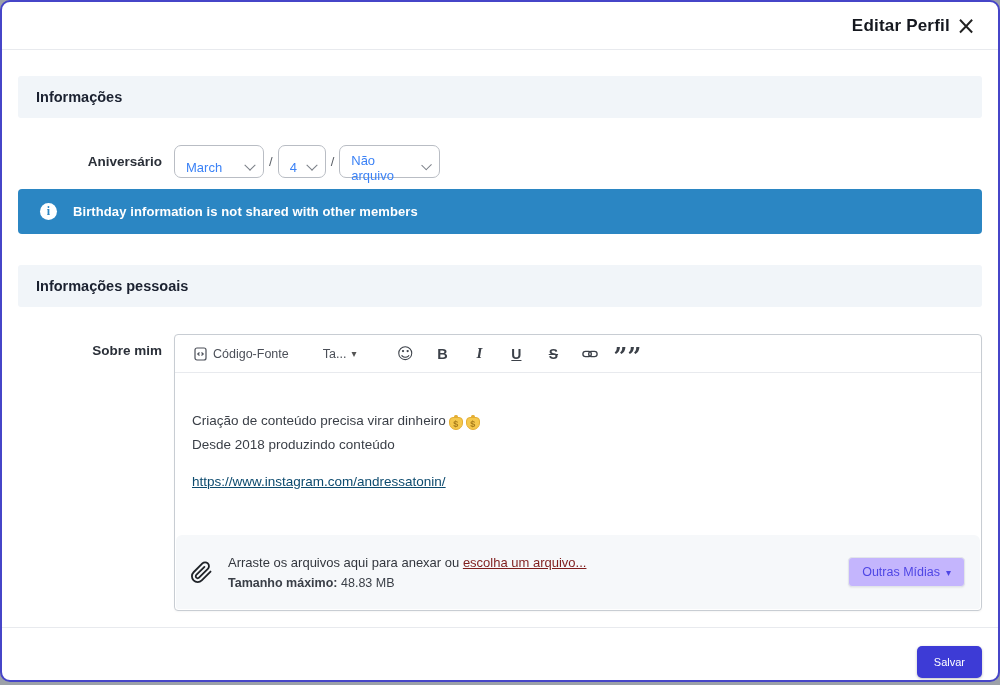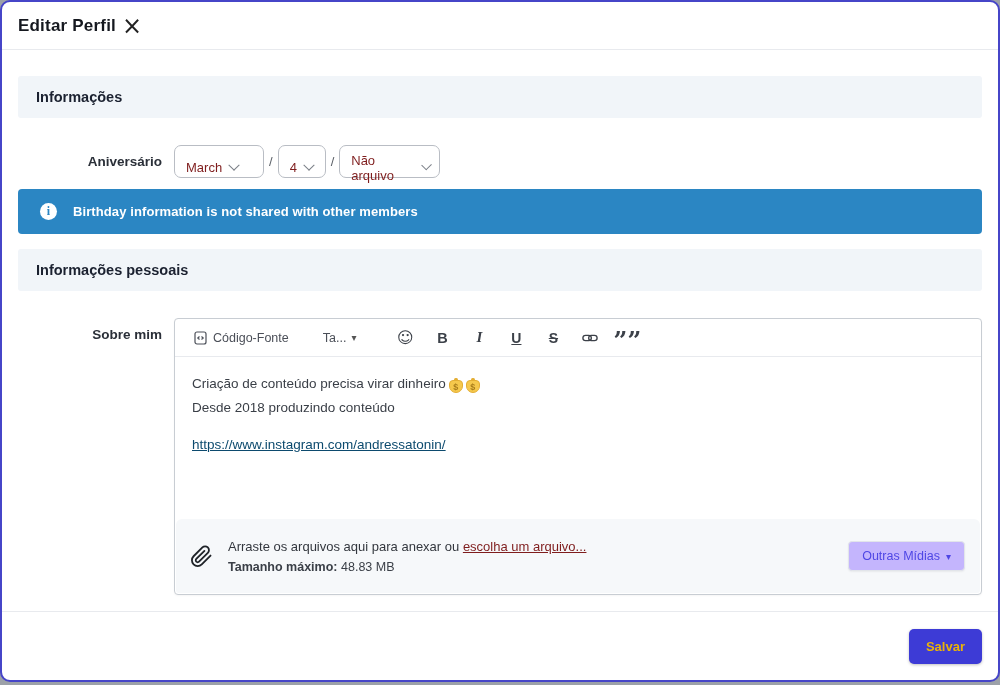--- a/index.html
+++ b/index.html
@@ -13,63 +13,63 @@
     width: 1000px; height: 682px;
     background: #ffffff;
     border: 2px solid #4645c8;
     border-radius: 10px;
     display: flex; flex-direction: column;
     overflow: hidden;
   }
   
   .modal-header {
     height: 48px; flex: 0 0 48px;
-    display: flex; align-items: center; justify-content: flex-start;
+    display: flex; align-items: center; justify-content: flex-end;
     padding: 0 16px;
     border-bottom: 1px solid #e8eaee;
   }
   .modal-title { font-size: 17px; font-weight: 700; color: #15181f; letter-spacing: .2px; }
   .close-btn {
     font-size: 24px; line-height: 1; color: #222; cursor: pointer;
     background: none; border: none; padding: 2px 6px;
     font-family: "DejaVu Sans", sans-serif;
   }
   
   .modal-body { flex: 1 1 auto; padding: 0 16px; }
   .section-band {
     margin-top: 26px;
     height: 42px;
     background: #f1f5f9;
     border-radius: 3px;
     display: flex; align-items: center;
     padding: 0 18px;
     font-size: 14.5px; font-weight: 700; color: #1b2130;
   }
-  .section-band.second { margin-top: 15px; }
+  .section-band.second { margin-top: 31px; }
   .form-row {
     display: flex; align-items: flex-start;
     margin-top: 27px;
   }
   .form-label {
     flex: 0 0 144px; width: 144px;
     text-align: right;
     font-size: 13.5px; font-weight: 700; color: #2a2f38;
     padding-top: 9px;
     margin-right: 12px;
   }
   
   .birthday-controls { display: flex; align-items: center; }
   .select {
     height: 33px;
     border: 1px solid #b9bdc4;
     border-radius: 7px;
     background: #fff;
-    display: flex; align-items: center; 
+    display: flex; align-items: center; justify-content: space-between;
     padding: 12px 9px 0 11px;
-    font-size: 13px; color: #7f1d1d;
+    font-size: 13px; color: #3b82f6;
     cursor: pointer;
   }
   .select .chev {
     width: 8px; height: 8px;
     border-right: 1.6px solid #7a7f87;
     border-bottom: 1.6px solid #7a7f87;
     transform: rotate(45deg) translate(-2px, -2px);
     margin-left: 8px;
   }
   .sel-month { width: 90px; }
@@ -97,20 +97,21 @@
   .info-text { color: #ffffff; font-size: 13px; font-weight: 700; letter-spacing: .1px; }
   
   .editor {
     flex: 1 1 auto;
     border: 1px solid #c8cdd3;
     border-radius: 4px;
     background: #fff;
     height: 277px;
     display: flex; flex-direction: column;
     box-shadow: 0 1px 2px rgba(0,0,0,.04);
+    gap: 21px;
   }
   .editor-toolbar {
     height: 38px; flex: 0 0 38px;
     display: flex; align-items: center;
     padding: 0 14px;
     border-bottom: 1px solid #e8eaee;
   }
   .tb-btn {
     background: none; border: none; cursor: pointer;
     color: #3c4149; font-size: 13px;
@@ -183,24 +184,24 @@
   
   .modal-footer {
     flex: 0 0 69px;
     border-top: 1px solid #e8eaee;
     margin-top: 16px;
     display: flex; align-items: center; justify-content: flex-end;
     padding: 0 16px;
   }
   .save-btn {
     background: #3d3bd6;
-    color: #eab308;
+    color: #ffffff;
     border: none;
     border-radius: 5px;
-    font-size: 13px; font-weight: 700;
+    font-size: 11px; font-weight: 400;
     padding: 10px 17px;
     cursor: pointer;
     box-shadow: 0 1px 3px rgba(0,0,0,.25);
     font-family: "Liberation Sans", sans-serif;
   }
 </style>
 </head>
 <body>
 
 <div class="modal">

